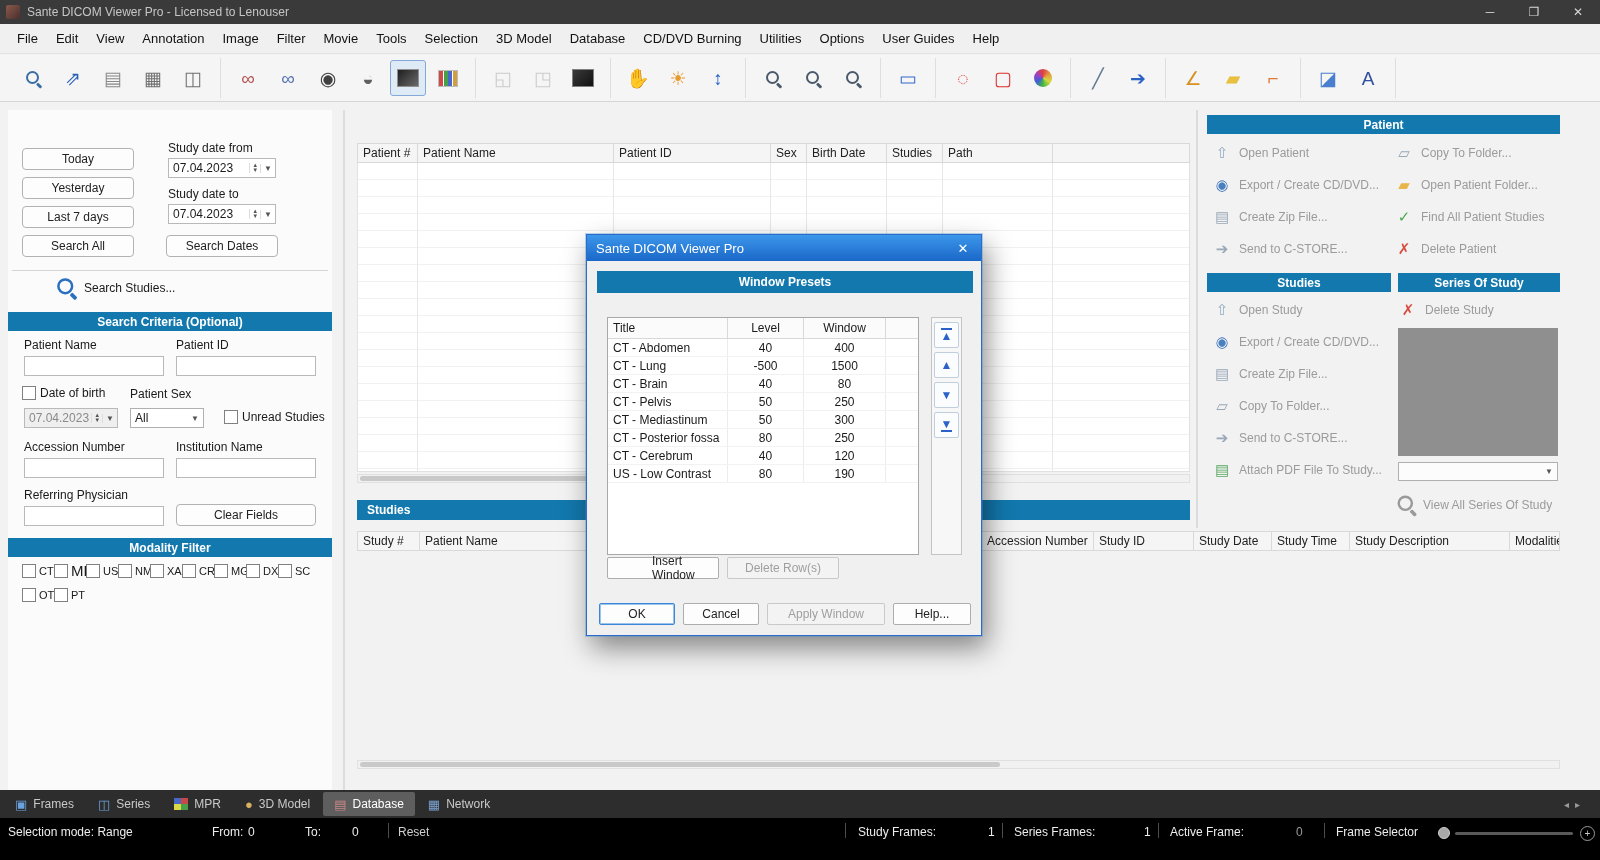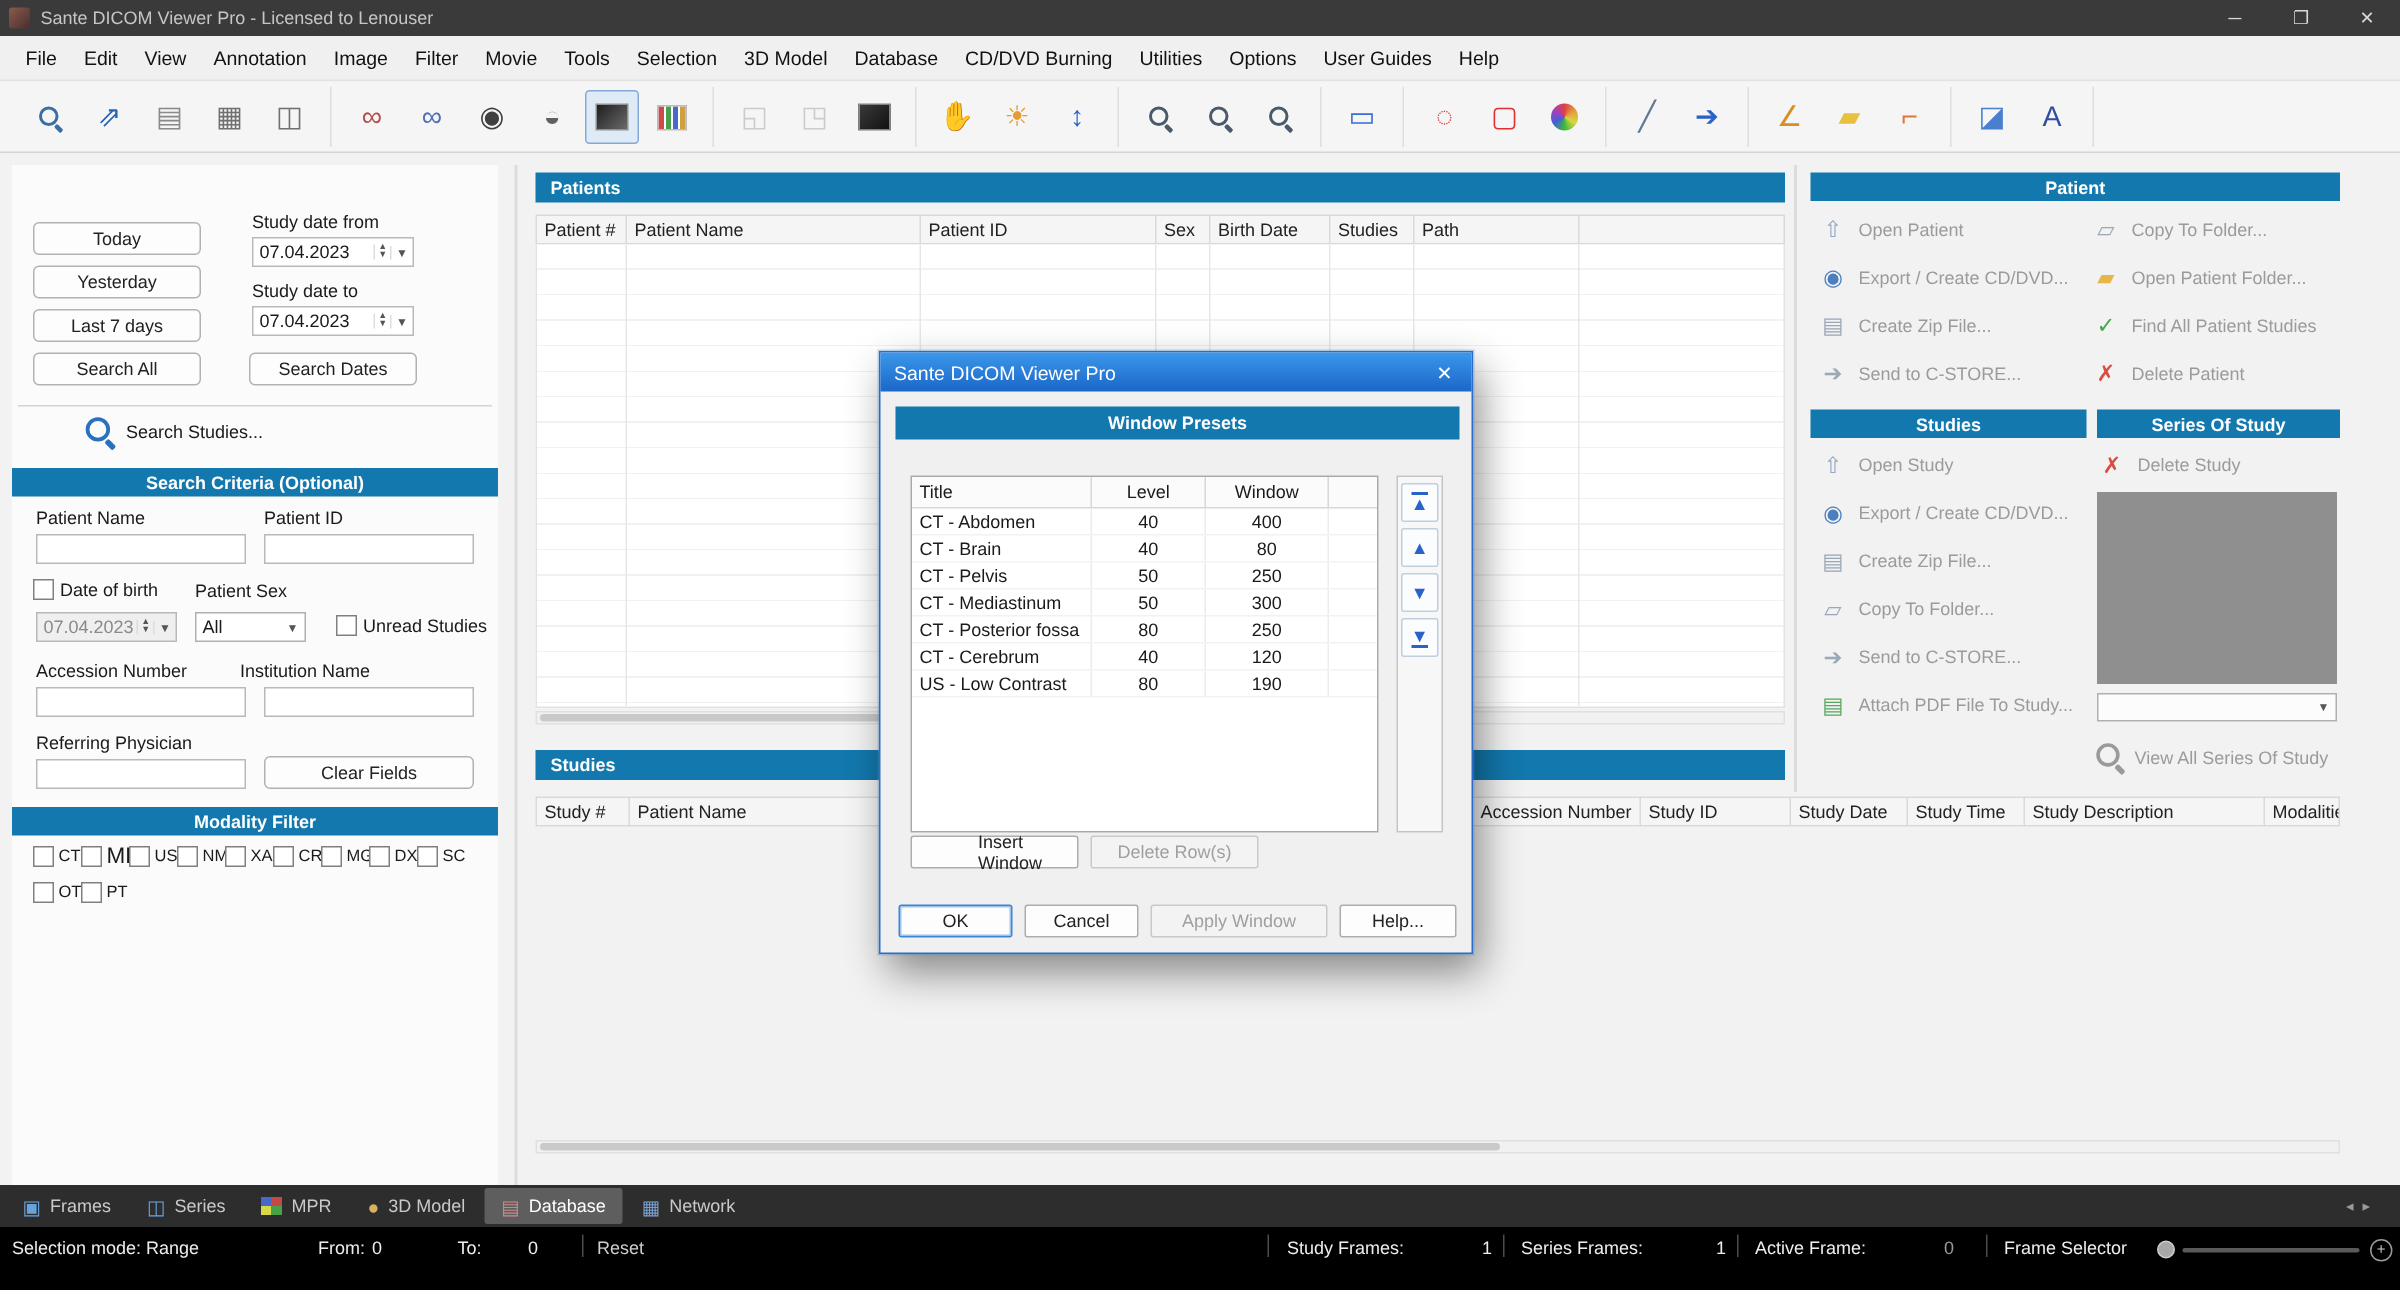--- a/index.html
+++ b/index.html
@@ -312,21 +312,21 @@
     <div class="select abs" style="left:122px;top:298px;width:74px;height:20px;">
       <span>All</span>
       <span class="dd">▼</span>
     </div>
     <label class="chk abs" style="left:216px;top:300px;">
       <span class="box"></span>
       <span>Unread Studies</span>
     </label>
 
     <div class="lbl abs" style="left:16px;top:330px;">Accession Number</div>
-    <div class="lbl abs" style="left:152px;top:330px;text-align:center;">Institution Name</div>
+    <div class="lbl abs" style="left:168px;top:330px;text-align:center;">Institution Name</div>
     <div class="txt abs" style="left:16px;top:348px;width:140px;height:20px;"></div>
     <div class="txt abs" style="left:168px;top:348px;width:140px;height:20px;"></div>
 
     <div class="lbl abs" style="left:16px;top:378px;">Referring Physician</div>
     <div class="txt abs" style="left:16px;top:396px;width:140px;height:20px;"></div>
     <div class="btn abs" style="left:168px;top:394px;width:140px;height:22px;">Clear Fields</div>
 
     <div class="sec-hdr abs" style="left:0;top:428px;width:324px;height:19px;">Modality Filter</div>
     <div class="abs" id="modality-grid" style="left:14px;top:452px;width:300px;display:flex;flex-wrap:wrap;row-gap:9px;">
         <label class="chk" style="width: 32px; font-size: 11px; gap: 3px;">
@@ -369,21 +369,20 @@
           <span class="box"></span>
           <span>OT</span>
         </label>
         <label class="chk" style="width: 32px; font-size: 11px; gap: 3px;">
           <span class="box"></span>
           <span>PT</span>
         </label>
       </div>
   </div>
 
-  <div class="sec-hdr left-align abs" style="left:357px;top:115px;width:833px;height:20px;">Patients</div>
   <div class="table-head abs" id="patients-head" style="left:357px;top:143px;width:833px;height:20px;">
       <div class="th" style="width: 60px;">Patient #</div>
       <div class="th" style="width: 196px;">Patient Name</div>
       <div class="th" style="width: 157px;">Patient ID</div>
       <div class="th" style="width: 36px;">Sex</div>
       <div class="th" style="width: 80px;">Birth Date</div>
       <div class="th" style="width: 56px;">Studies</div>
       <div class="th" style="width: 110px;">Path</div>
       <div class="th fill"></div>
     </div>
@@ -509,20 +508,26 @@
           <div class="pt-th c0" style="width: 120px;">Title</div>
           <div class="pt-th ctr" style="width: 76px;">Level</div>
           <div class="pt-th ctr" style="width: 82px;">Window</div>
           <div class="pt-th" style="flex: 1 1 0%; border-right: none;"></div>
         </div>
       <div id="preset-body">
           <div class="prow">
             <div class="pcell" style="width: 120px;">CT - Abdomen</div>
             <div class="pcell ctr" style="width: 76px;">40</div>
             <div class="pcell ctr" style="width: 82px;">400</div>
+            <div class="pcell" style="flex: 1 1 0%; border-right: none;"></div>
+          </div>
+          <div class="prow">
+            <div class="pcell" style="width: 120px;">CT - Lung</div>
+            <div class="pcell ctr" style="width: 76px;">-500</div>
+            <div class="pcell ctr" style="width: 82px;">1500</div>
             <div class="pcell" style="flex: 1 1 0%; border-right: none;"></div>
           </div>
           <div class="prow">
             <div class="pcell" style="width: 120px;">CT - Brain</div>
             <div class="pcell ctr" style="width: 76px;">40</div>
             <div class="pcell ctr" style="width: 82px;">80</div>
             <div class="pcell" style="flex: 1 1 0%; border-right: none;"></div>
           </div>
           <div class="prow">
             <div class="pcell" style="width: 120px;">CT - Pelvis</div>

